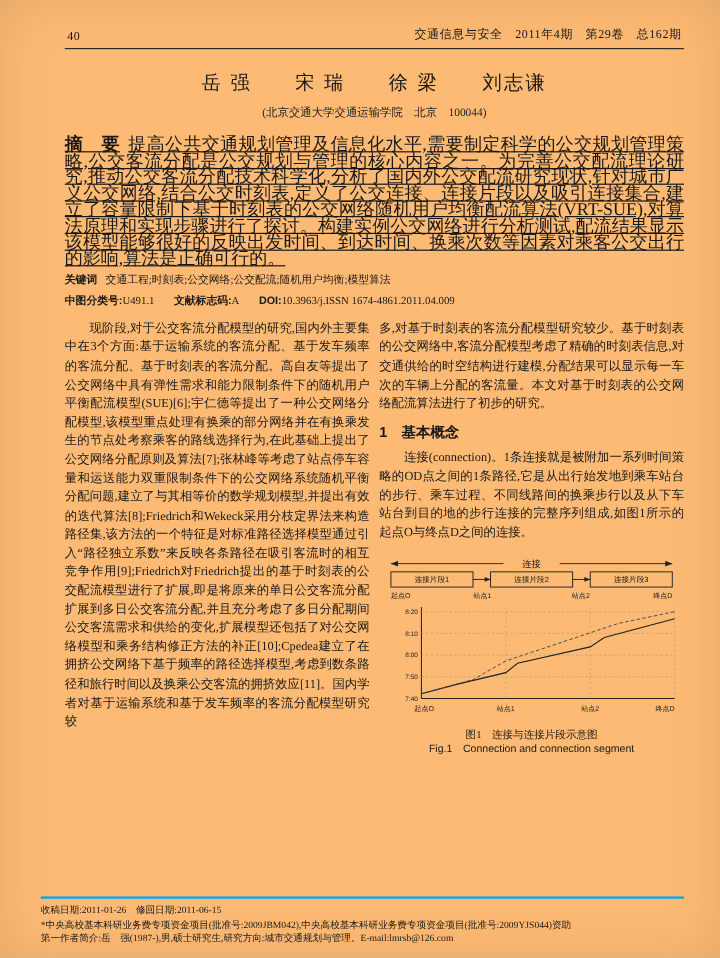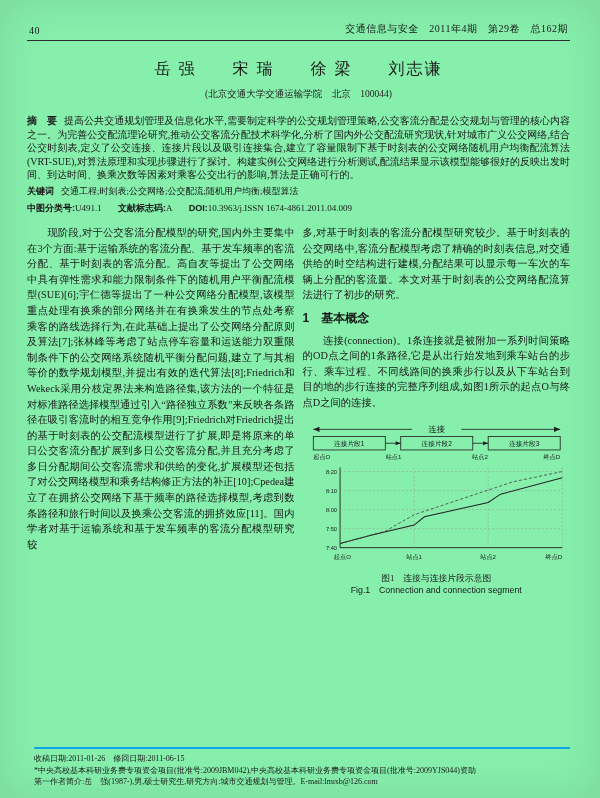--- a/index.html
+++ b/index.html
@@ -4,42 +4,42 @@
 <style>
   * { margin:0; padding:0; box-sizing:border-box; }
   html,body { width:600px; height:798px; }
   body {
     font-family:"Liberation Serif","DejaVu Serif",serif;
     background:#c8c8c3;
     color:#181818;
   }
   .page {
     width:600px; height:798px;
-    background:#86efac;
-    padding:22px 30px 12px 27px;
+    background:#fdba74;
+    padding:22px 30px 12px 54px;
     position:relative;
     overflow:hidden;
     box-shadow: inset 0 0 45px rgba(0,0,0,.10);
   }
   .running-head {
     display:flex; justify-content:space-between; align-items:flex-end;
     font-size:10px; letter-spacing:.5px;
     padding:0 2px 4px 2px;
     border-bottom:1.5px solid #2b2b2b;
   }
   .title {
     text-align:center;
     font-family:"Liberation Sans","DejaVu Sans",sans-serif;
     font-size:19px; font-weight:bold; letter-spacing:2px;
     margin-top:28px;
   }
   .title sup { font-size:11px; font-weight:normal; }
   .authors { text-align:center; font-size:16px; letter-spacing:2px; margin-top:18px; }
   .affiliation { text-align:center; font-size:9.5px; margin-top:8px; color:#222; }
-  .abstract { font-size:10px; line-height:13.6px; text-align:justify; margin-top:13px; }
+  .abstract { font-size:15px; line-height:13.6px; text-align:justify; margin-top:13px;text-decoration:underline; }
   .lbl { font-weight:bold; margin-right:7px; font-family:"Liberation Sans","DejaVu Sans",sans-serif; }
   .keywords { font-size:9px; line-height:13px; margin-top:3px; text-align:justify; }
   .meta-line { font-size:9px; margin-top:4px; }
   .meta-line b { font-family:"Liberation Sans","DejaVu Sans",sans-serif; }
   .meta-seg { margin-right:14px; }
   .columns {
     display:flex; gap:8px;
     margin-top:10px;
     font-size:10.3px; line-height:15.6px; text-align:justify;
   }

